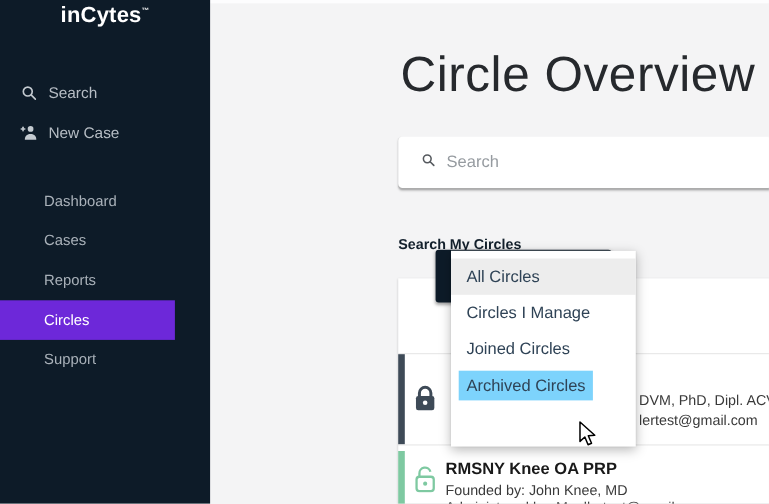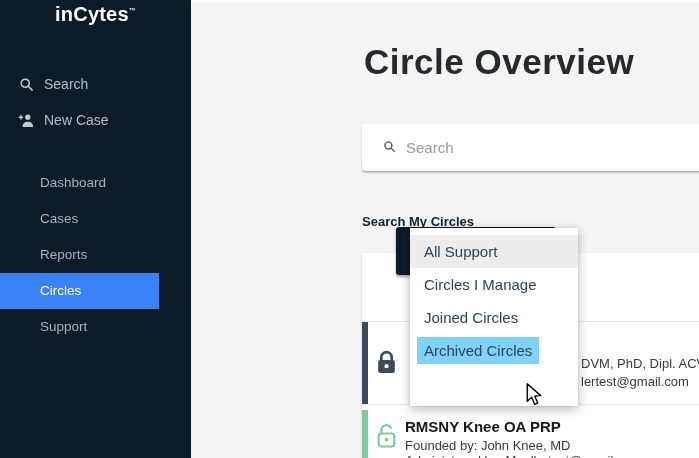--- a/index.html
+++ b/index.html
@@ -10,25 +10,25 @@
   
   .sidebar { position:absolute; left:0; top:0; width:191px; height:458px; background:#0d1b28; z-index:6; }
   .logo { text-align:center; padding-top:1px; color:#ffffff; font-weight:700; font-size:20px; line-height:20px; letter-spacing:0.2px; }
   .logo sup { font-size:7px; vertical-align:super; opacity:.9; }
   .side-link { position:absolute; left:0; width:191px; height:26px; display:flex; align-items:center; color:#b6bdc4; font-size:14px; cursor:pointer; }
   .side-link .ic { width:18px; height:18px; margin-left:17px; margin-right:9px; display:flex; align-items:center; justify-content:center; }
   .side-link.search-link { top:71px; }
   .side-link.newcase-link { top:107px; }
   .nav { position:absolute; top:165px; left:0; width:159px; }
   .nav-item { height:36px; line-height:36px; padding-left:40px; font-size:13.5px; color:#a9b1b9; cursor:pointer; }
-  .nav-item.active { background:#3b82f6; color:#ffffff; }
+  .nav-item.active { background:#6d28d9; color:#ffffff; }
 
   
   .top-strip { position:absolute; left:191px; right:0; top:0; height:3px; background:#fdfdfe; }
-  .page-title { position:absolute; left:364px; top:42px; font-size:35px; font-weight:700; color:#26292d; letter-spacing:0.5px; }
+  .page-title { position:absolute; left:364px; top:42px; font-size:45px; font-weight:400; color:#26292d; letter-spacing:0.5px; }
 
   .search-card { position:absolute; left:362px; top:124px; width:345px; height:47px; background:#ffffff; border-radius:4px;
                  box-shadow:0 1px 1px rgba(0,0,0,0.14), 0 2px 2px rgba(0,0,0,0.18); display:flex; align-items:center; z-index:1; }
   .search-card .ic { margin-left:21px; margin-right:10px; color:#5a5f64; }
   .search-card input { border:none; outline:none; font-size:15px; color:#333; width:270px; font-family:inherit; background:transparent; }
   .search-card input::placeholder { color:#969ba0; }
   .search-my-label { position:absolute; left:362px; top:177px; font-size:13px; font-weight:700; color:#13202c;margin-top:37px; }
 
   .filter-button { position:absolute; left:396px; top:227px; width:160px; height:48px; background:#0d1b28; border-radius:3px;
                    box-shadow:0 2px 3px rgba(0,0,0,0.35); z-index:3; cursor:pointer; }
@@ -145,21 +145,21 @@
           <circle cx="9" cy="16" r="1.8" fill="#7ec9a1"></circle>
         </svg>
       </span>
       <div class="row2-title">RMSNY Knee OA PRP</div>
       <div class="row2-founded">Founded by: John Knee, MD</div>
       <div class="row2-admin">Administered by: Muellertest@gmail.com</div>
     </div>
   </div>
 
   <div class="dropdown">
-    <div class="dd-item hl">All Support</div>
+    <div class="dd-item hl">All Circles</div>
     <div class="dd-item">Circles I Manage</div>
     <div class="dd-item">Joined Circles</div>
     <div class="dd-item"><span class="sel">Archived Circles</span></div>
   </div>
 
   <span class="cursor">
     <svg width="21" height="26" viewBox="0 0 20 24">
       <path d="M1.2 1.2 L1.2 18 L5.4 14.2 L8.2 20.9 L11.2 19.6 L8.4 13.1 L14 12.6 Z" fill="#ffffff" stroke="#000000" stroke-width="1.3" stroke-linejoin="round"></path>
     </svg>
   </span>

